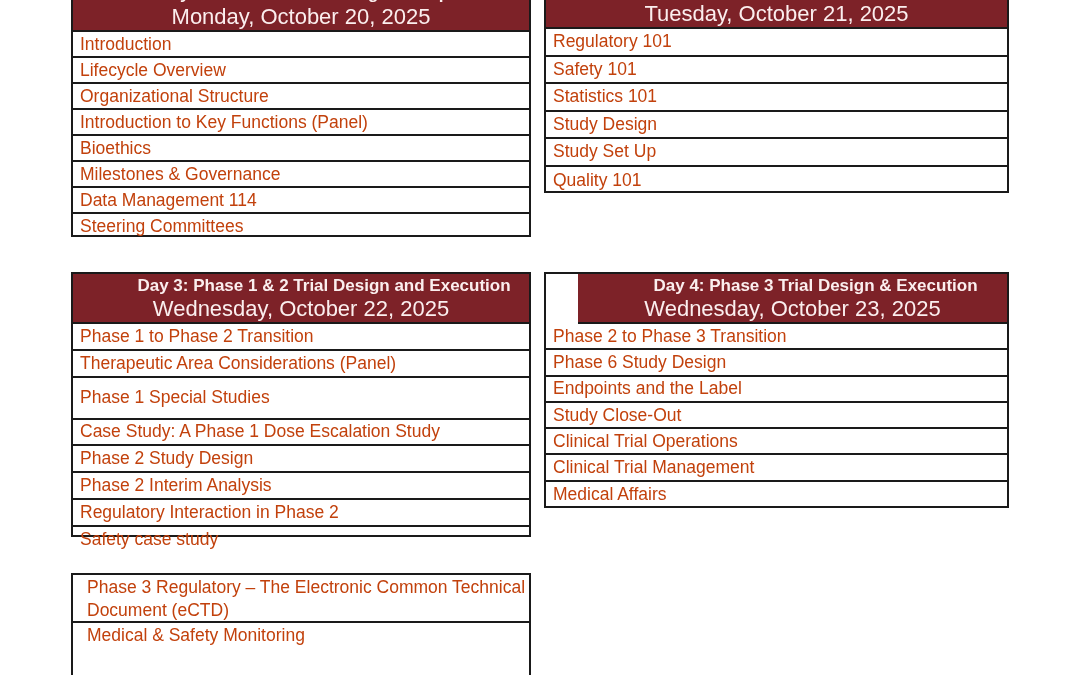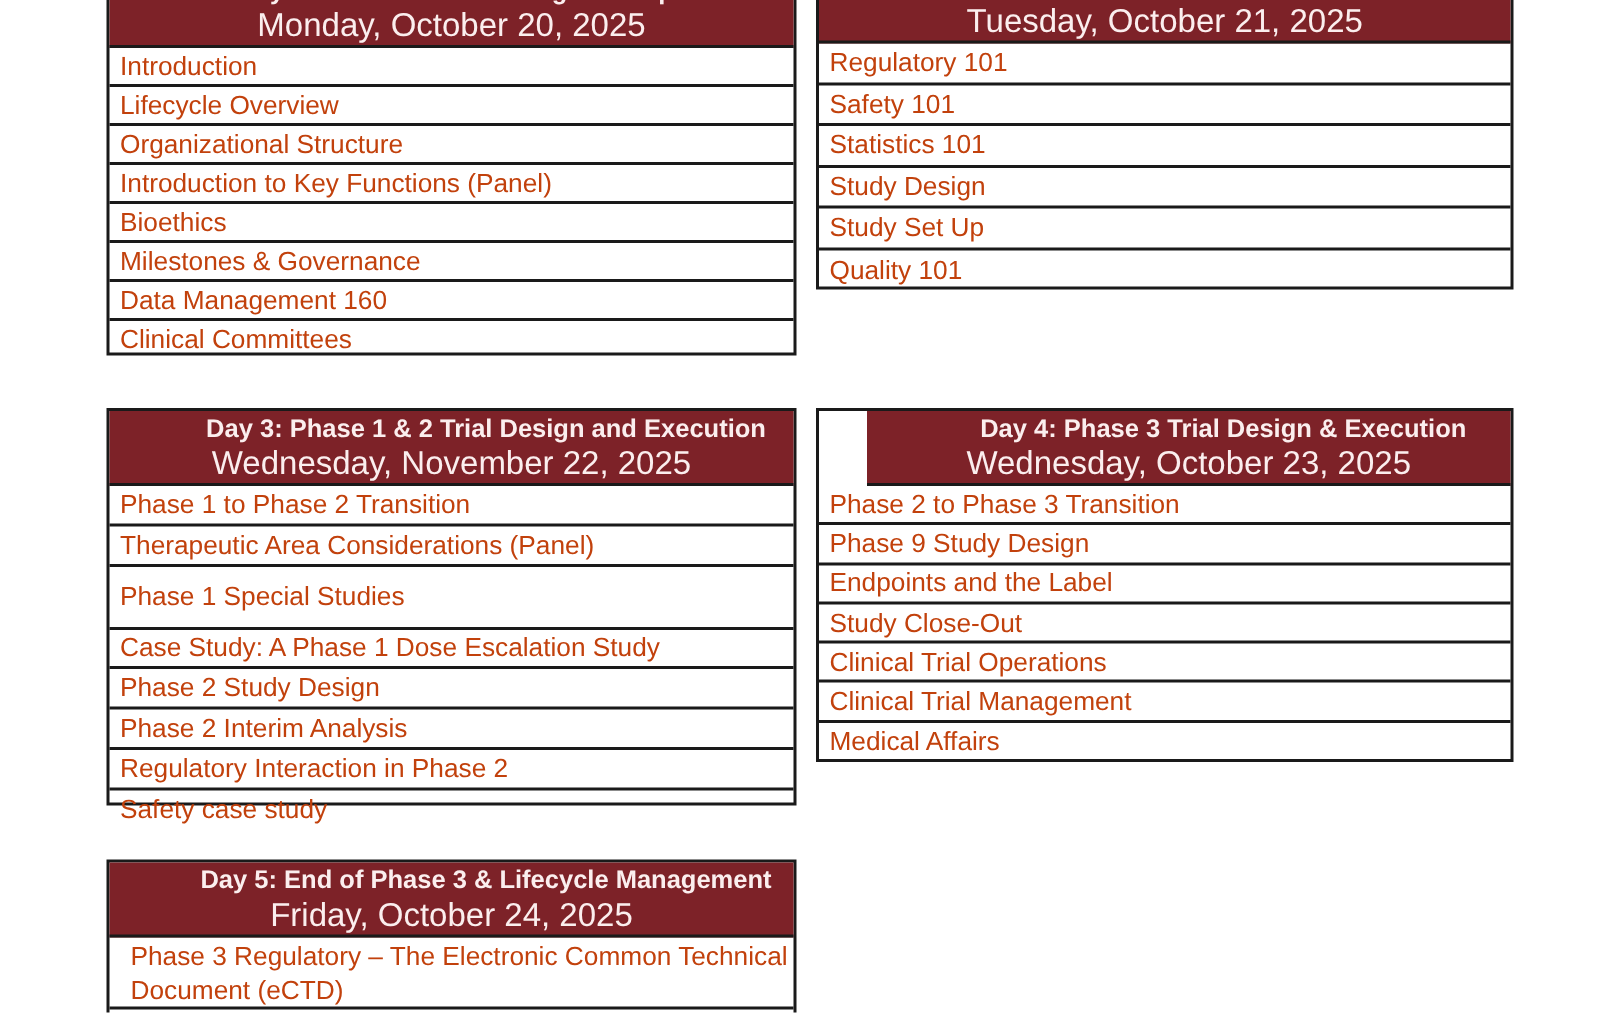--- a/index.html
+++ b/index.html
@@ -21,66 +21,62 @@
   <div class="hdr" style="height:50px;">
     <div class="t">Day 1: Introduction to Drug Development</div>
     <div class="d">Monday, October 20, 2025</div>
   </div>
   <div class="row" style="height:26px">Introduction</div>
   <div class="row" style="height:26px">Lifecycle Overview</div>
   <div class="row" style="height:26px">Organizational Structure</div>
   <div class="row" style="height:26px">Introduction to Key Functions (Panel)</div>
   <div class="row" style="height:26px">Bioethics</div>
   <div class="row" style="height:26px">Milestones &amp; Governance</div>
-  <div class="row" style="height:26px">Data Management 160</div>
-  <div class="row" style="height:25px">Clinical Committees</div>
+  <div class="row" style="height:26px">Data Management 114</div>
+  <div class="row" style="height:25px">Steering Committees</div>
 </div>
 
 <div class="box" style="left:544px; top:-23px; width:465px; height:216px;">
   <div class="hdr" style="height:50px;">
     <div class="t">Day 2: Foundations</div>
     <div class="d">Tuesday, October 21, 2025</div>
   </div>
   <div class="row" style="height:27.5px">Regulatory 101</div>
   <div class="row" style="height:27.5px">Safety 101</div>
   <div class="row" style="height:27.5px">Statistics 101</div>
   <div class="row" style="height:27.5px">Study Design</div>
   <div class="row" style="height:27.5px">Study Set Up</div>
   <div class="row" style="height:27px">Quality 101</div>
 </div>
 
 <div class="box" style="left:71px; top:272px; width:460px; height:265px;">
   <div class="hdr" style="height:50px;">
     <div class="t">Day 3: Phase 1 &amp; 2 Trial Design and Execution</div>
-    <div class="d">Wednesday, November 22, 2025</div>
+    <div class="d">Wednesday, October 22, 2025</div>
   </div>
   <div class="row" style="height:26.8px">Phase 1 to Phase 2 Transition</div>
   <div class="row" style="height:26.8px">Therapeutic Area Considerations (Panel)</div>
   <div class="row" style="height:42px">Phase 1 Special Studies</div>
   <div class="row" style="height:26.8px">Case Study: A Phase 1 Dose Escalation Study</div>
   <div class="row" style="height:26.8px">Phase 2 Study Design</div>
   <div class="row" style="height:26.8px">Phase 2 Interim Analysis</div>
   <div class="row" style="height:26.8px">Regulatory Interaction in Phase 2</div>
   <div class="row" style="height:25px">Safety case study</div>
 </div>
 
 <div class="box" style="left:544px; top:272px; width:465px; height:236px;">
   <div class="hdr" style="height:50px;margin-left:32px;">
     <div class="t">Day 4: Phase 3 Trial Design &amp; Execution</div>
     <div class="d">Wednesday, October 23, 2025</div>
   </div>
   <div class="row" style="height:26.3px">Phase 2 to Phase 3 Transition</div>
-  <div class="row" style="height:26.3px">Phase 9 Study Design</div>
+  <div class="row" style="height:26.3px">Phase 6 Study Design</div>
   <div class="row" style="height:26.3px">Endpoints and the Label</div>
   <div class="row" style="height:26.3px">Study Close-Out</div>
   <div class="row" style="height:26.3px">Clinical Trial Operations</div>
   <div class="row" style="height:26.3px">Clinical Trial Management</div>
   <div class="row" style="height:25px">Medical Affairs</div>
 </div>
 
 <div class="box" style="left:71px; top:573px; width:460px; height:140px;">
-  <div class="hdr" style="height:50px;">
-    <div class="t">Day 5: End of Phase 3 &amp; Lifecycle Management</div>
-    <div class="d">Friday, October 24, 2025</div>
-  </div>
   <div class="row wrap" style="height:48px">Phase 3 Regulatory – The Electronic Common Technical Document (eCTD)</div>
   <div class="row wrap" style="height:30px">Medical &amp; Safety Monitoring</div>
 </div>
 
 </body></html>

